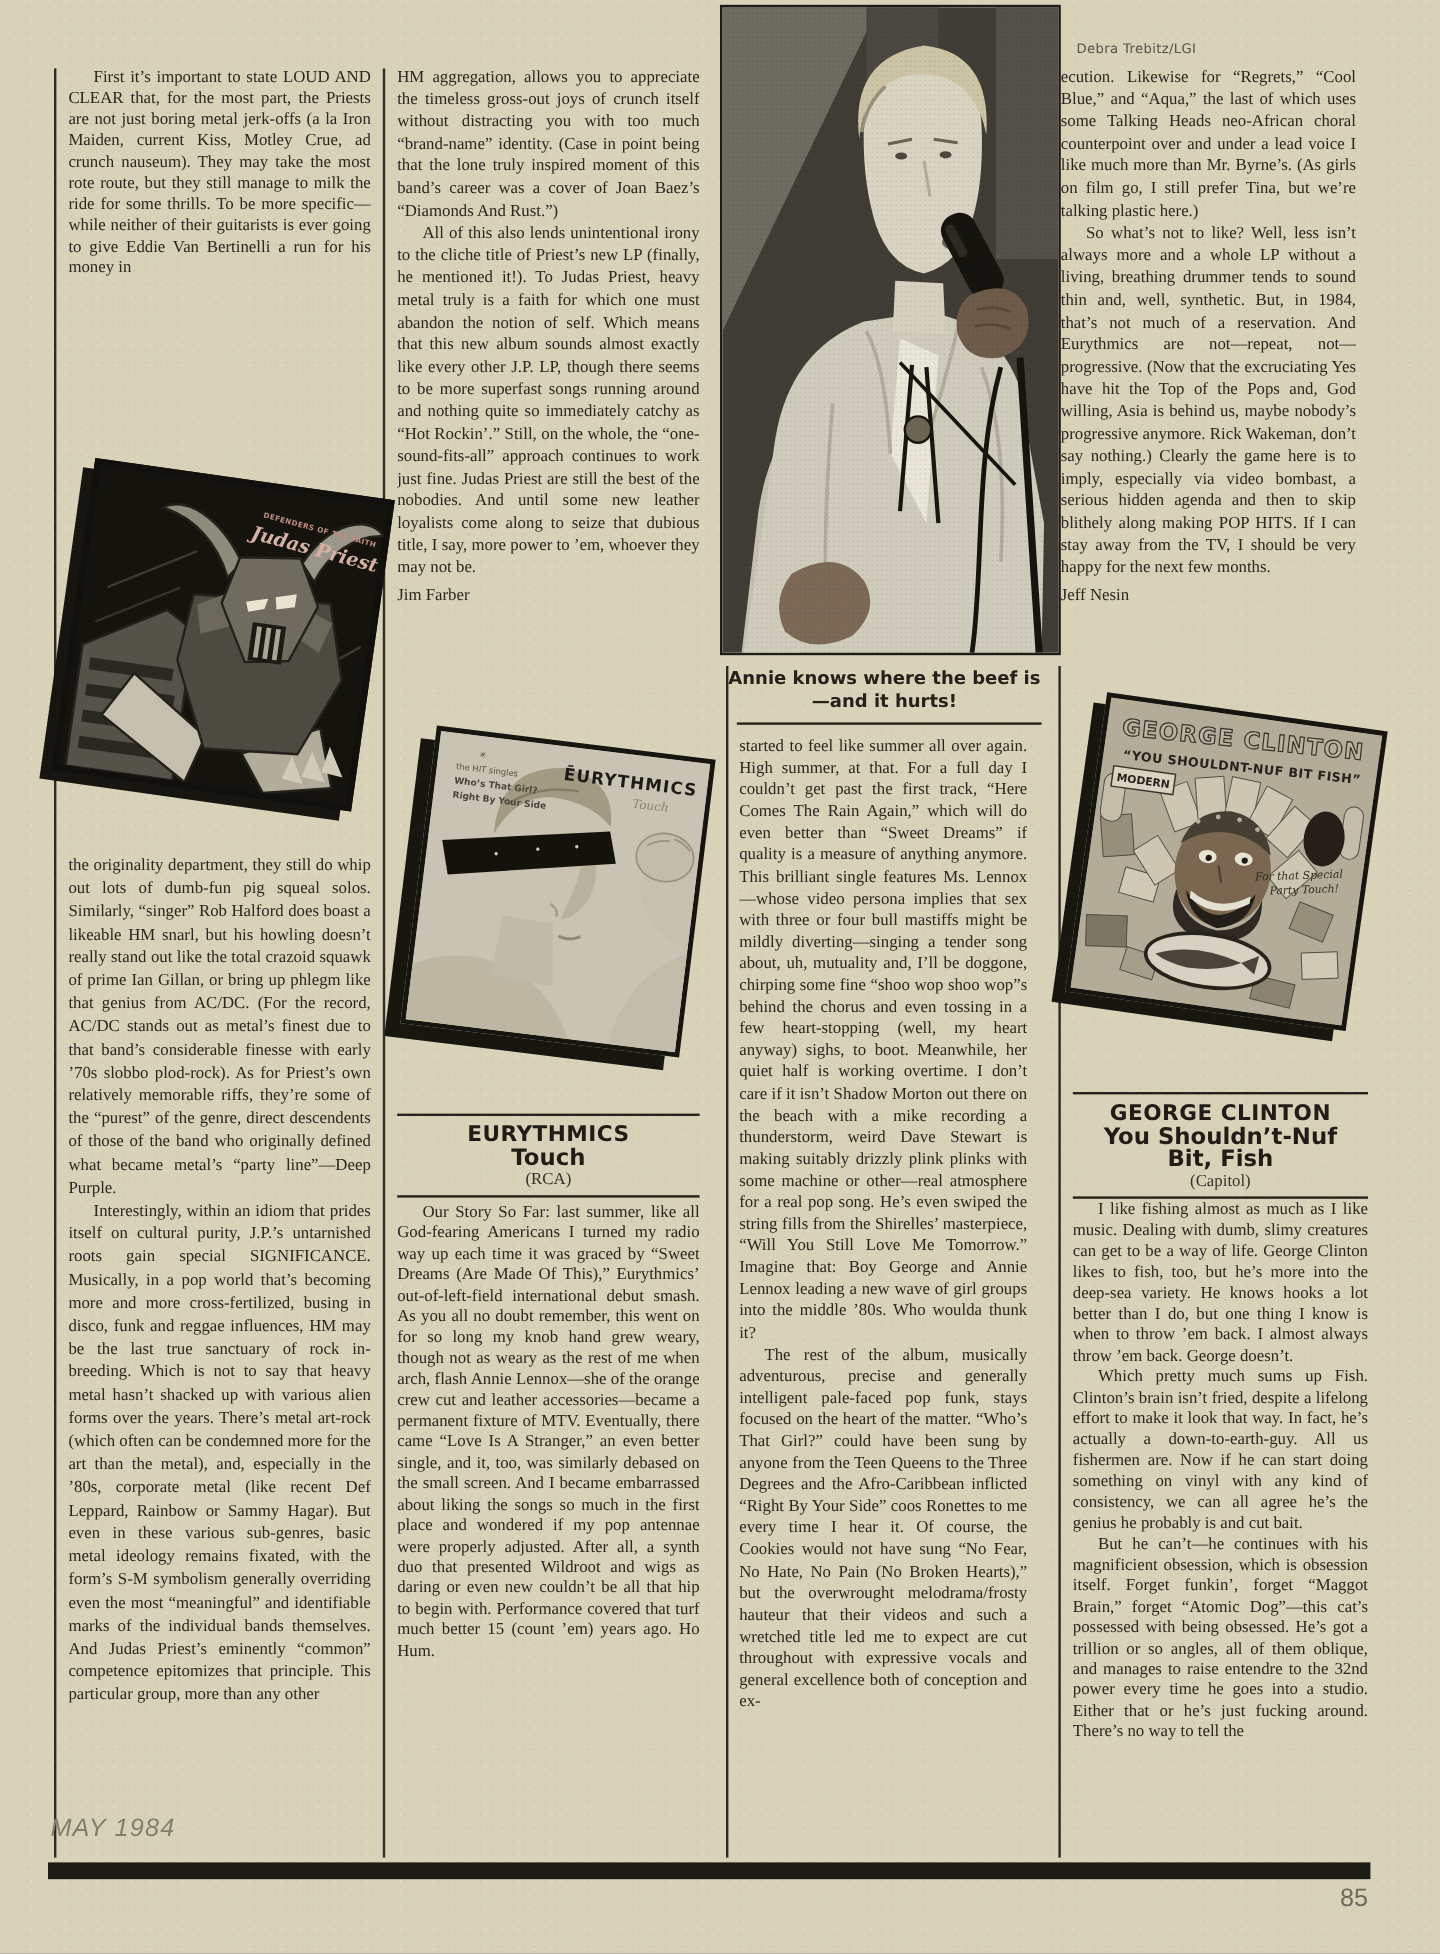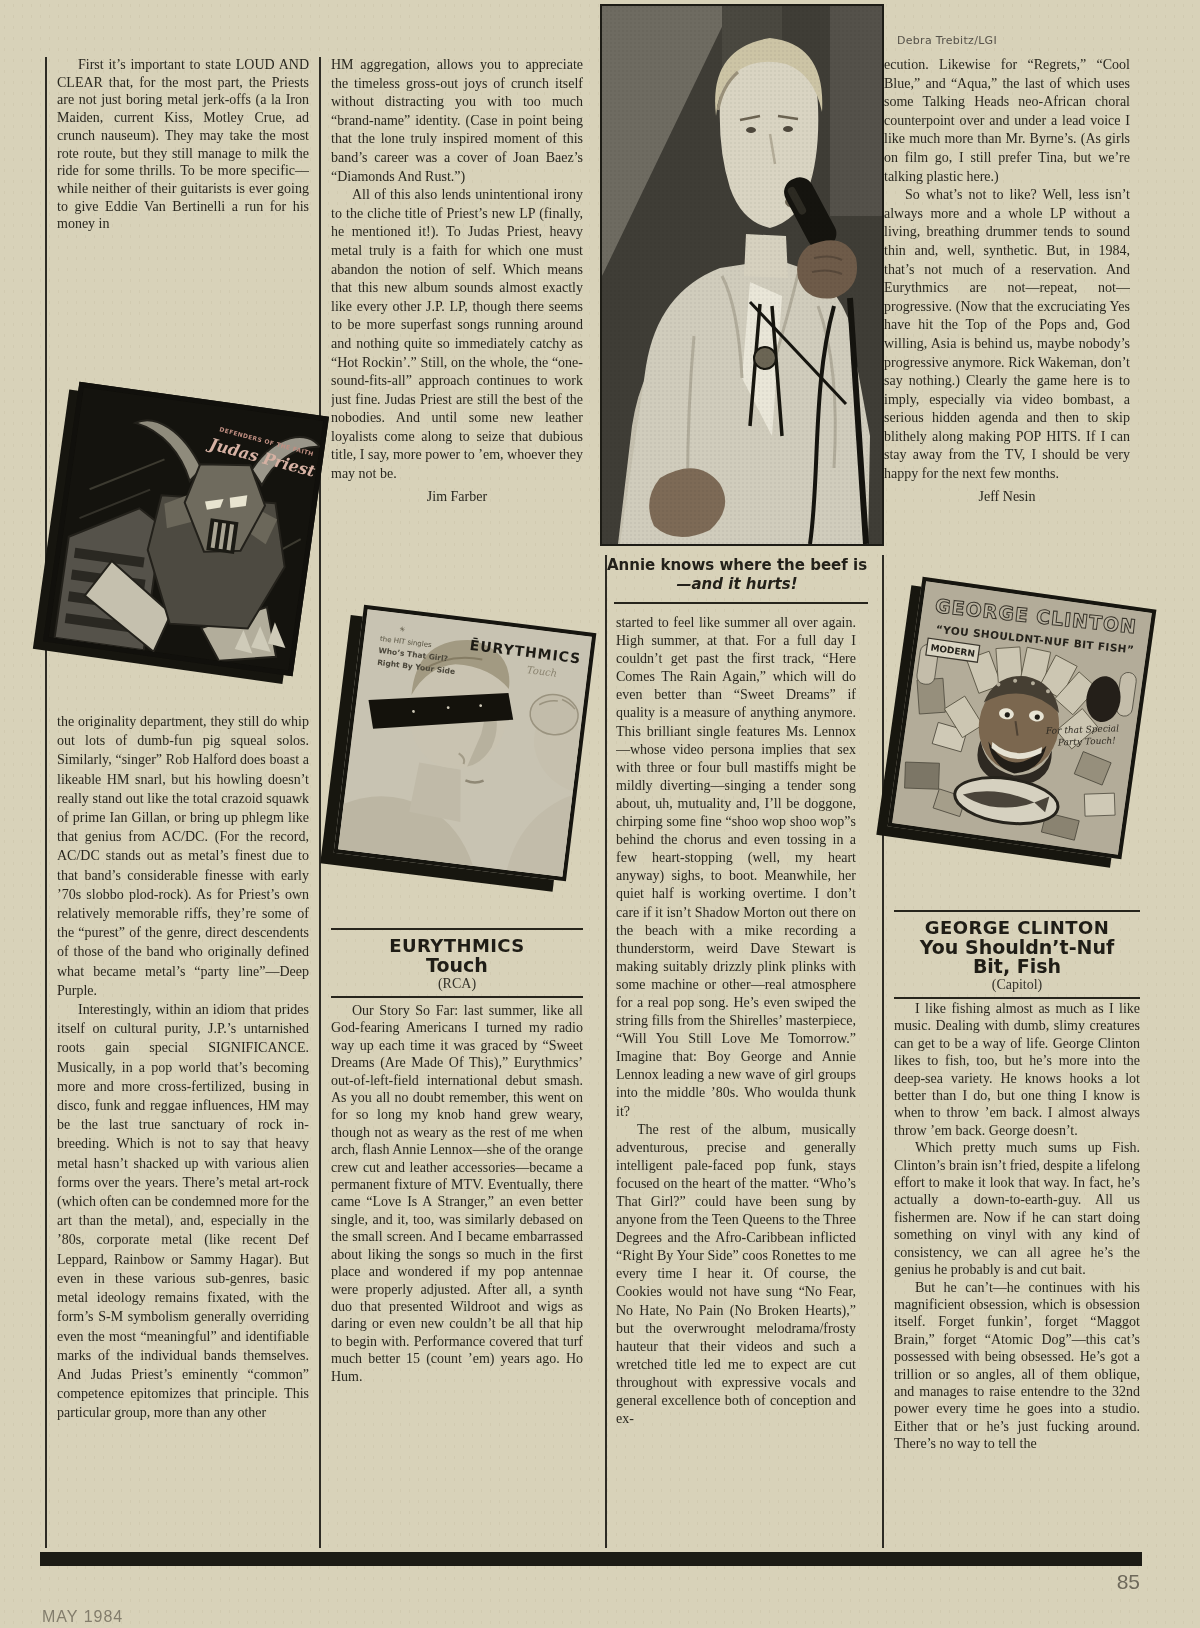--- a/index.html
+++ b/index.html
@@ -10,43 +10,43 @@
       radial-gradient(rgba(150,138,100,0.10) 0.8px, transparent 1px),
       radial-gradient(rgba(255,252,235,0.25) 0.8px, transparent 1px);
     background-size:9px 11px,14px 8px;
     background-position:0 0,5px 4px;
     font-family:"Liberation Serif",serif;color:#29271f;
   }
   .vrule{position:absolute;width:2px;background:#2d2b24;}
   .textcol{position:absolute;text-align:justify;font-size:14px;line-height:17.7px;overflow:hidden;}
   .textcol p{margin:0;text-indent:1.5em;}
   .textcol p.cont{text-indent:0;}
-  .byline{text-align:center;margin-top:4px;font-size:14px;}
+  .byline{text-align:left;margin-top:4px;font-size:14px;}
   .rev-head{position:absolute;text-align:center;border-top:2px solid #26241c;border-bottom:2px solid #26241c;
     padding:5px 0 4px;font-family:"DejaVu Sans",sans-serif;color:#1f1d16;}
   .rev-artist{font-size:18px;font-weight:bold;letter-spacing:0.4px;line-height:21px;}
   .rev-title{font-size:19px;font-weight:bold;line-height:19px;}
   .rev-label{font-family:"Liberation Serif",serif;font-size:14px;font-weight:normal;line-height:17px;color:#34322a;}
   .photo-frame{position:absolute;left:600px;top:4px;width:284px;height:542px;border:2px solid #1d1c16;box-sizing:border-box;}
   .photo-credit{position:absolute;left:897px;top:34px;font-family:"DejaVu Sans",sans-serif;font-size:11px;color:#56524a;letter-spacing:0.3px;}
   .photo-caption{position:absolute;left:602px;top:556px;width:270px;text-align:center;
     font-family:"DejaVu Sans",sans-serif;font-weight:bold;font-size:15px;line-height:19px;color:#23211a;}
-  .photo-caption .l2{font-style:italic;}
+  .photo-caption .l2{}
   .caption-rule{position:absolute;left:614px;top:602px;width:254px;height:2px;background:#26241c;}
   .album{position:absolute;box-sizing:border-box;}
   .album svg{display:block;width:100%;height:100%;}
   .jp-album{left:60px;top:398px;width:252px;height:262px;border:5px solid #11100c;
     transform:rotate(8deg);box-shadow:-9px 9px 0 #16150f;background:#14130e;}
   .eu-album{left:348px;top:618px;width:234px;height:250px;border:4px solid #16150f;
     transform:rotate(7deg);box-shadow:-12px 12px 0 #17160f;background:#c8c3b2;}
   .gc-album{left:904px;top:592px;width:236px;height:252px;border:4px solid #16150f;
     transform:rotate(8deg);box-shadow:-10px 10px 0 #17160f;background:#b3ac99;}
   .footer-bar{position:absolute;left:40px;top:1552px;width:1102px;height:14px;background:#1c1b15;}
-  .footer-issue{position:absolute;left:42px;top:1608px;font-family:"Liberation Sans",sans-serif;
-    font-size:16px;color:#837d6c;letter-spacing:1px;}
+  .footer-issue{position:absolute;left:42px;top:1512px;font-family:"Liberation Sans",sans-serif;
+    font-size:21px;color:#837d6c;letter-spacing:1px;font-style:italic;}
   .footer-page{position:absolute;left:1040px;top:1570px;width:100px;text-align:right;
     font-family:"Liberation Sans",sans-serif;font-size:21px;color:#6e695b;}
 </style>
 </head>
 <body>
 
 <div class="page">
 
   <div class="vrule" style="left:45px;top:57px;height:1491px;"></div>
   <div class="vrule" style="left:319px;top:57px;height:1491px;"></div>

